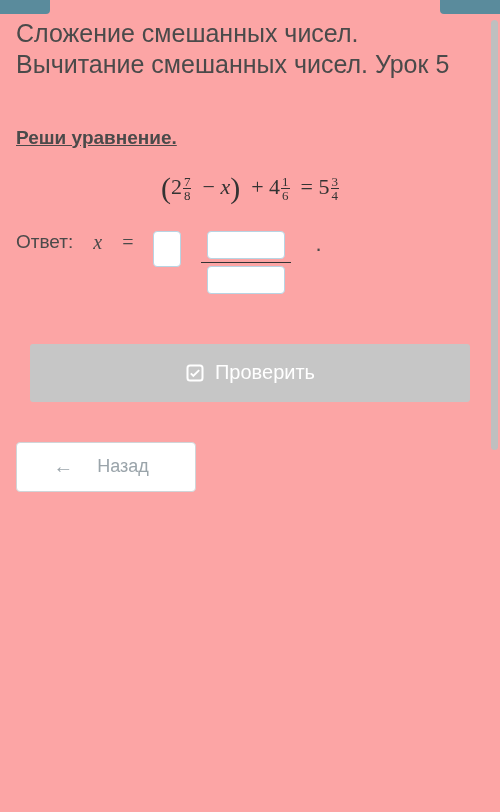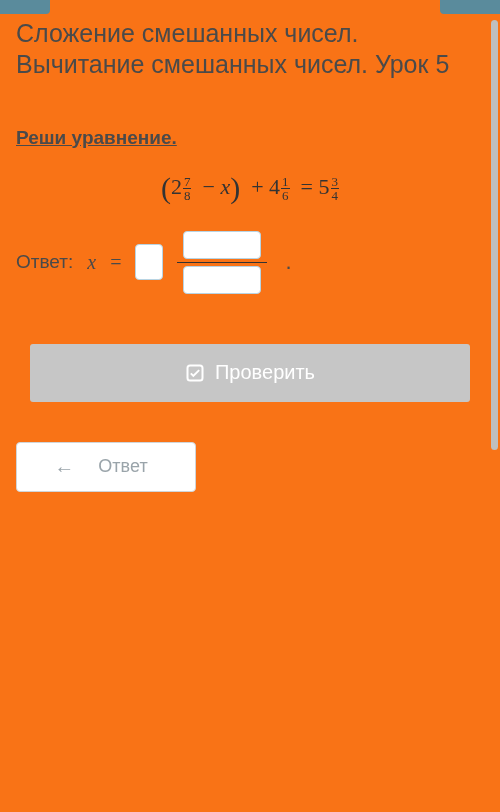--- a/index.html
+++ b/index.html
@@ -2,21 +2,21 @@
 <html><head>
 <meta charset="utf-8">
 <style>
   * { box-sizing: border-box; margin: 0; padding: 0; }
   html, body { width: 500px; height: 812px; font-family: Arial, Helvetica, sans-serif; background: #fff; }
   .page {
     width: 500px;
     height: 812px;
     position: relative;
     padding: 0 16px;
-    background: #f97316;
+    background: #fca5a5;
   }
   .topbar {
     height: 14px;
     position: relative;
     margin: 0 -16px;
   }
   .topbar-left, .topbar-right {
     position: absolute;
     top: 0;
     width: 50px;
@@ -54,22 +54,22 @@
     vertical-align: -6px;
     text-align: center;
     font-size: 13px;
     line-height: 1;
     margin-left: 1px;
   }
   .mfrac .num { display: block; padding: 0 1px; }
   .mfrac .den { display: block; border-top: 1px solid #333; padding: 0 1px; }
   .answer-row {
     display: flex;
-    align-items: center;
-    gap: 14px;
+    align-items: flex-start;
+    gap: 20px;
     font-size: 19px;
     color: #4a4a4a;
     margin-bottom: 50px;
   }
   .answer-row .math {
     font-family: "Times New Roman", Times, serif;
     font-style: italic;
     font-size: 20px;
   }
   .answer-row .eq { font-family: "Times New Roman", Times, serif; font-size: 20px; }
@@ -193,17 +193,17 @@
       <svg viewBox="0 0 24 24" width="20" height="20" fill="none" stroke="#fff" stroke-width="2.4">
         <rect x="3" y="3" width="18" height="18" rx="3"></rect>
         <path d="M7 12.5l3 3 7-7"></path>
       </svg>
     </span>
     <span>Проверить</span>
   </button>
 
   <button class="back-btn">
     <span class="arrow-left">←</span>
-    <span>Ответ</span>
+    <span>Назад</span>
   </button>
 
   <div class="scrollbar"></div>
 </div>
 
 </body></html>

